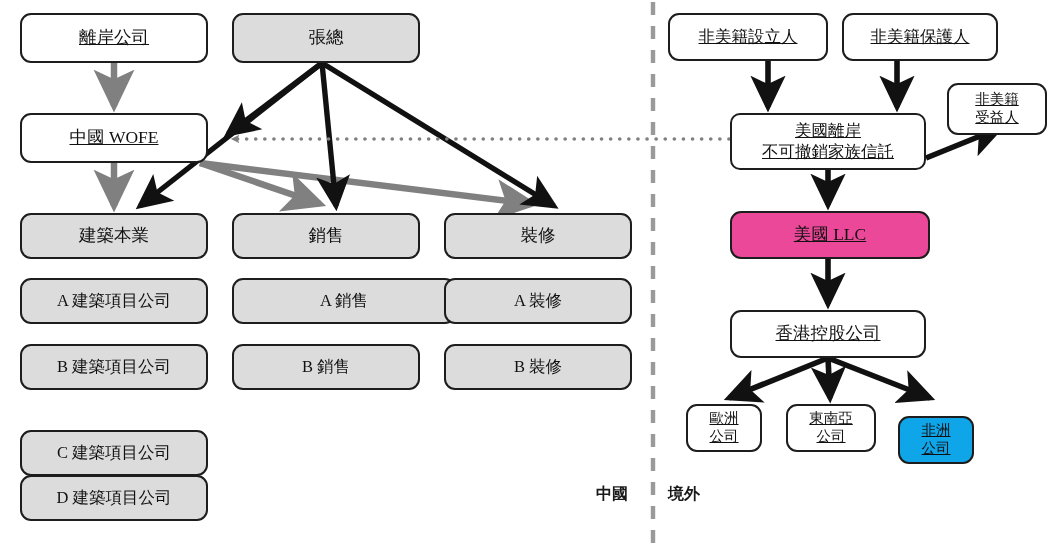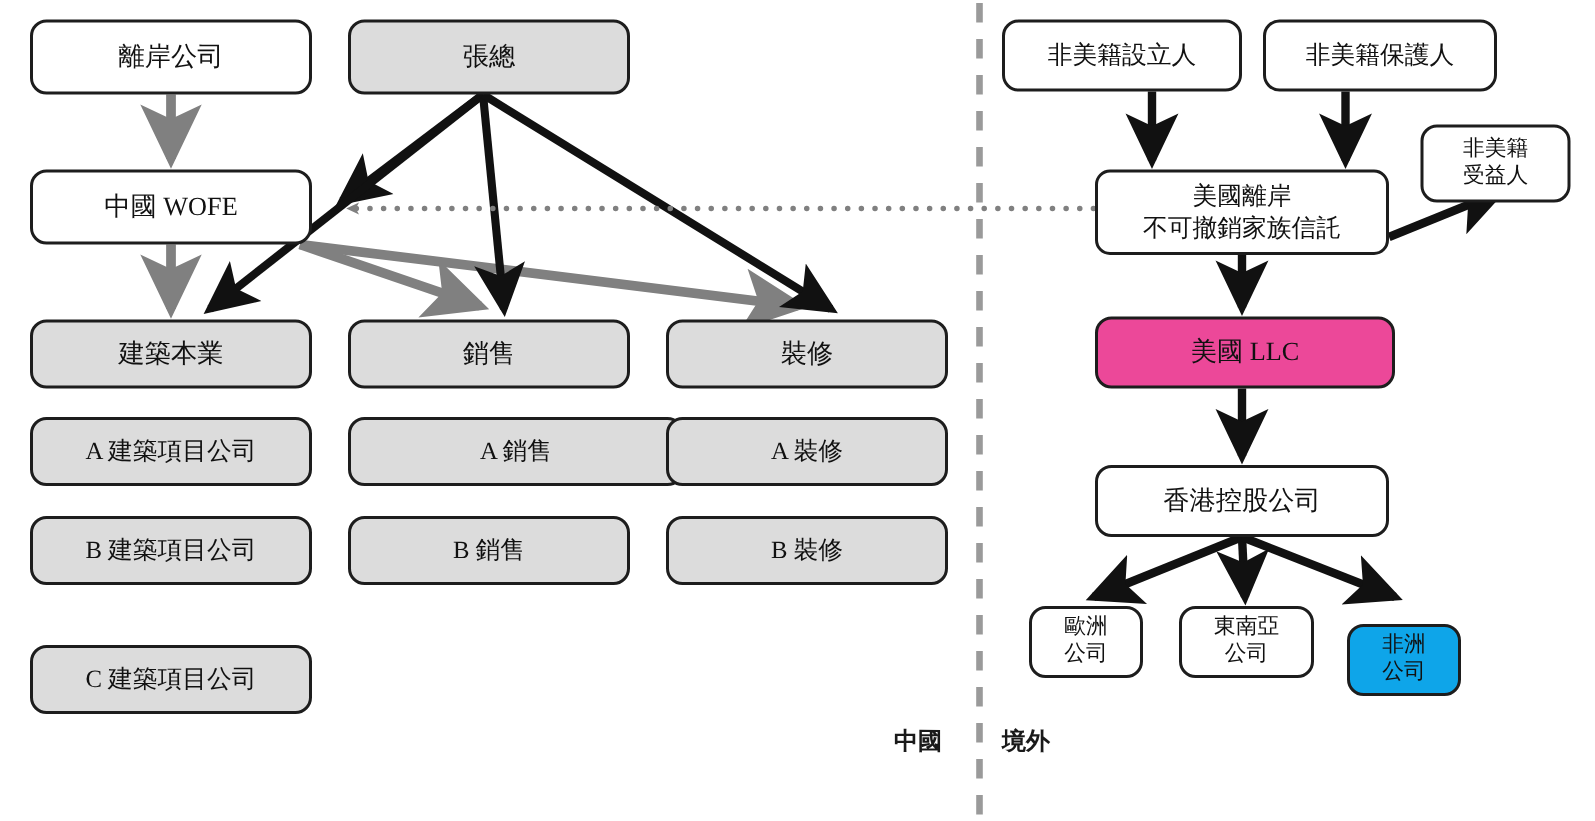--- a/index.html
+++ b/index.html
@@ -29,21 +29,21 @@
     display:flex;
     align-items:center;
     justify-content:center;
     text-align:center;
     line-height:1.22;
     color:#111111;
     background:#ffffff;
     z-index:3;
   }
   .node.gray{ background:#dcdcdc; }
-  .node.white{ background:#ffffff; }
+  .node.white{ background:#ffffff;text-decoration:underline; }
   .node .lbl{
     display:block;
     padding:0 4px;
     white-space:pre-line;
   }
   .f17{ font-size:17.5px; }
   .f16{ font-size:16.5px; }
   .f14{ font-size:14.5px; }
   .zone-label{
     position:absolute;
@@ -137,20 +137,23 @@
 
   <div class="node gray f16" style="left: 20px; top: 278px; width: 188px; height: 46px; background: rgb(220, 220, 220); border-color: rgb(29, 29, 29);">
     <span class="lbl">A 建築項目公司</span>
   </div>
   <div class="node gray f16" style="left: 20px; top: 344px; width: 188px; height: 46px; background: rgb(220, 220, 220); border-color: rgb(29, 29, 29);">
     <span class="lbl">B 建築項目公司</span>
   </div>
   <div class="node gray f16" style="left: 20px; top: 410px; width: 188px; height: 46px; background: rgb(220, 220, 220); border-color: rgb(29, 29, 29); margin-top: 20px;">
     <span class="lbl">C 建築項目公司</span>
   </div>
+  <div class="node gray f16" style="left: 20px; top: 475px; width: 188px; height: 46px; background: rgb(220, 220, 220); border-color: rgb(29, 29, 29);">
+    <span class="lbl">D 建築項目公司</span>
+  </div>
 
   <div class="node gray f16" style="left: 232px; top: 278px; width: 224px; height: 46px; background: rgb(220, 220, 220); border-color: rgb(29, 29, 29);">
     <span class="lbl">A 銷售</span>
   </div>
   <div class="node gray f16" style="left: 232px; top: 344px; width: 188px; height: 46px; background: rgb(220, 220, 220); border-color: rgb(29, 29, 29);">
     <span class="lbl">B 銷售</span>
   </div>
   <div class="node gray f16" style="left: 444px; top: 278px; width: 188px; height: 46px; background: rgb(220, 220, 220); border-color: rgb(29, 29, 29);">
     <span class="lbl">A 裝修</span>
   </div>

